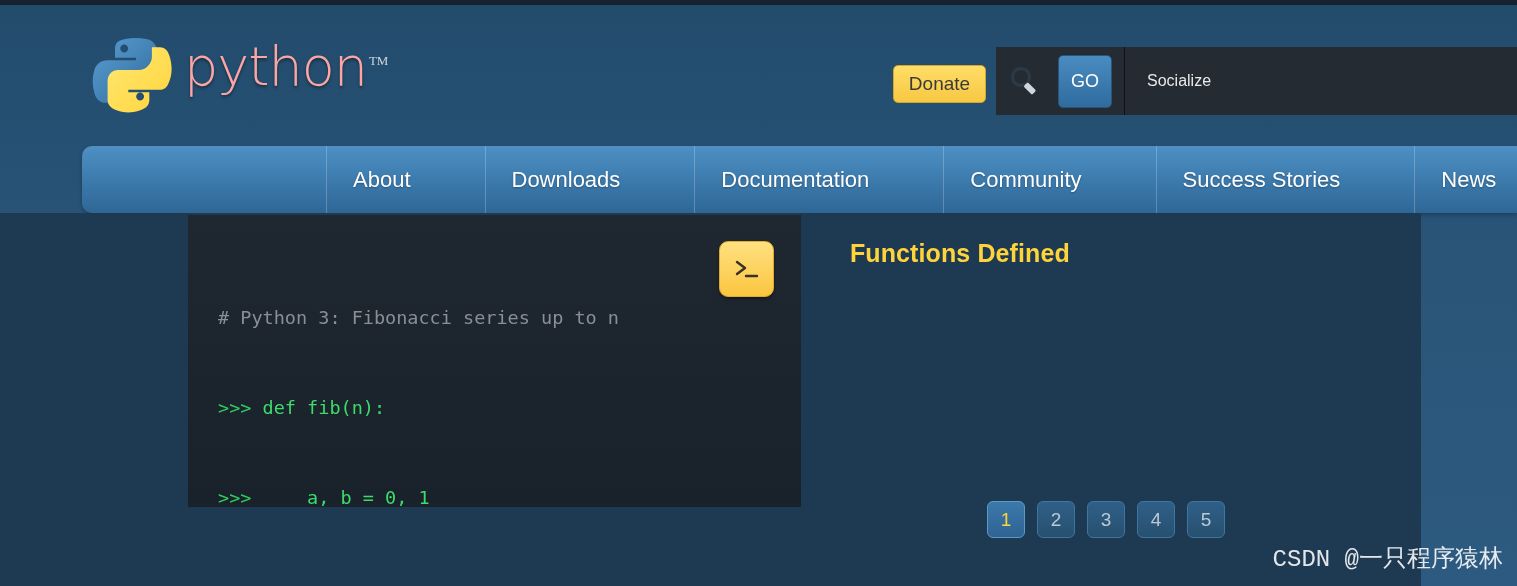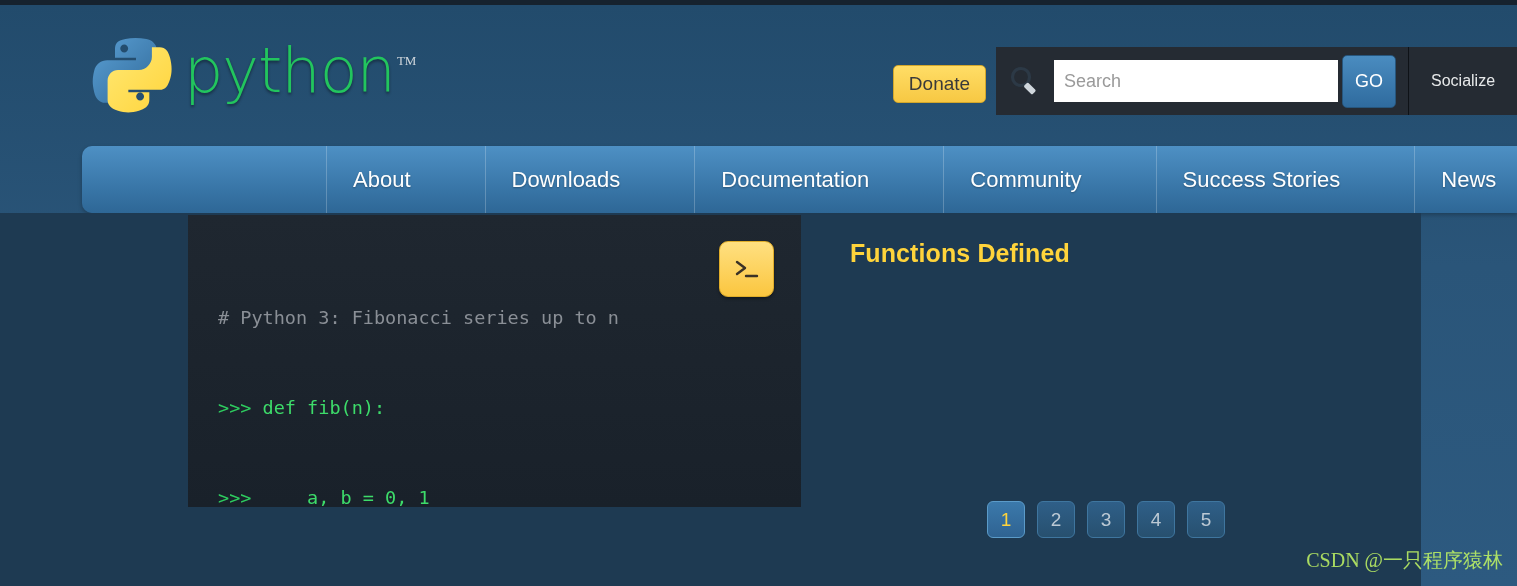--- a/index.html
+++ b/index.html
@@ -45,23 +45,23 @@
   
   #logo {
     position: absolute;
     left: 88px; top: 27px;
     display: flex;
     align-items: flex-start;
   }
   #logo-mark { width: 86px; height: 86px; display: block; }
   #logo-word {
     font-family: "DejaVu Sans", sans-serif;
-    font-size: 62px;
+    font-size: 54px;
     font-weight: 300;
-    color: #22c55e;
+    color: #fca5a5;
     line-height: 1;
     margin-left: 10px;
     margin-top: 8px;
     letter-spacing: -1px;
     text-shadow: 0 2px 3px rgba(0,0,0,.45);
   }
   #logo-tm {
     font-family: Liberation Serif, serif;
     font-size: 13px;
     color: #cfd6dc;
@@ -280,23 +280,23 @@
     background: linear-gradient(180deg, #3b79ab 0%, #2f6392 100%);
     border-color: #5b9bc9;
     color: #ffd43b;
   }
 
   
   #watermark {
     position: absolute;
     right: 14px;
     bottom: 12px;
-    color: #bef264;
-    font-size: 20px;
-    font-family: Liberation Serif, serif;
+    color: #ffffff;
+    font-size: 24px;
+    font-family: Liberation Mono, monospace;
     opacity: .88;
     white-space: nowrap;
   }
 </style>
 </head>
 <body>
 
 <div id="top-strip"></div>
 <div id="page-bg"></div>
 
@@ -323,21 +323,20 @@
 
   <button id="donate-button">Donate</button>
 
   <div id="util-bar">
     <span id="search-icon-wrap">
       <svg width="34" height="34" viewBox="0 0 34 34">
         <circle cx="13" cy="13" r="8.5" fill="none" stroke="#2c3946" stroke-width="3.2"></circle>
         <rect x="17.5" y="18.5" width="12" height="6" rx="1.5" fill="#cfd6dc" transform="rotate(45 19 21)"></rect>
       </svg>
     </span>
-    <input id="search-input" type="text" placeholder="Search" style="">
     <button id="go-button">GO</button>
     <div id="util-divider"></div>
     <div id="socialize-item">Socialize</div>
   </div>
 
 </div>
 
 <nav id="nav">
   <div id="nav-spacer"></div>
   <div class="nav-item">About</div>

